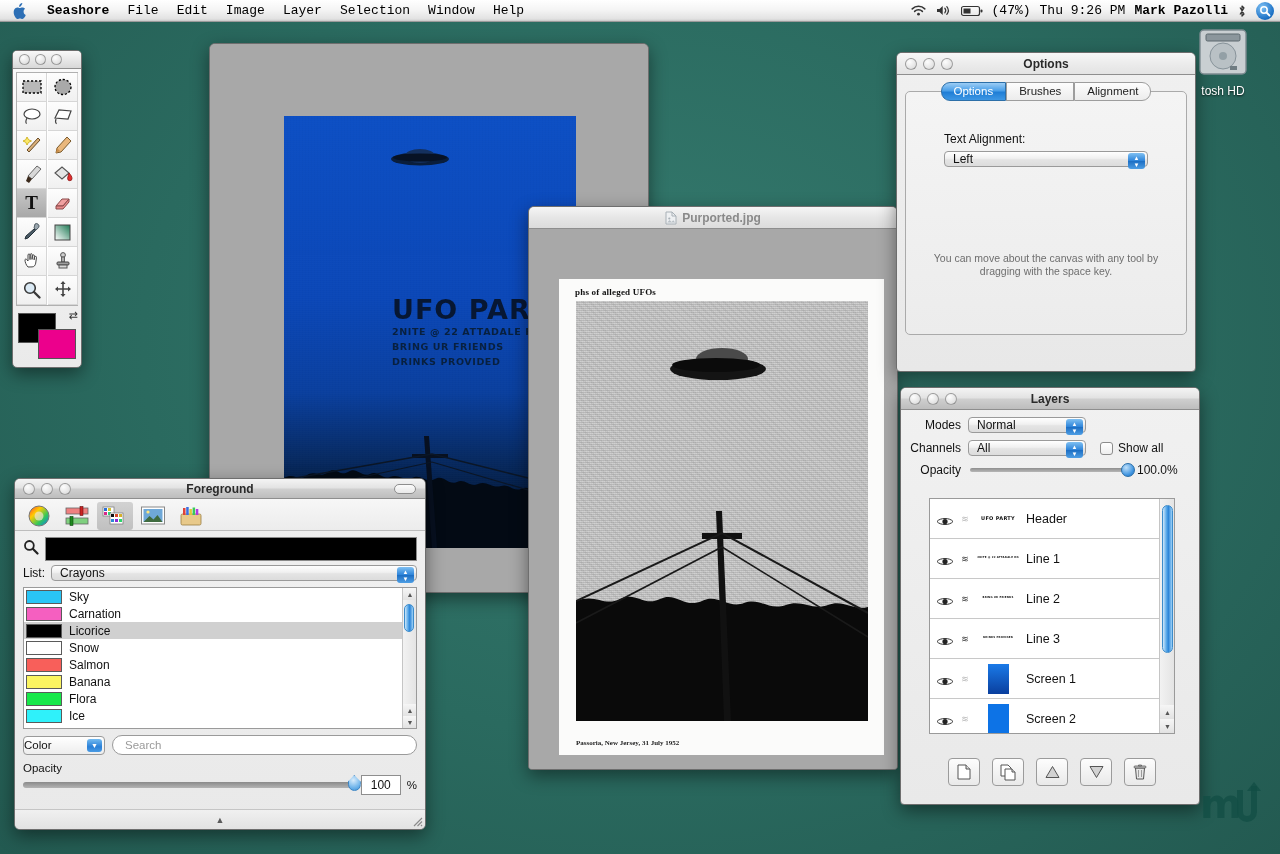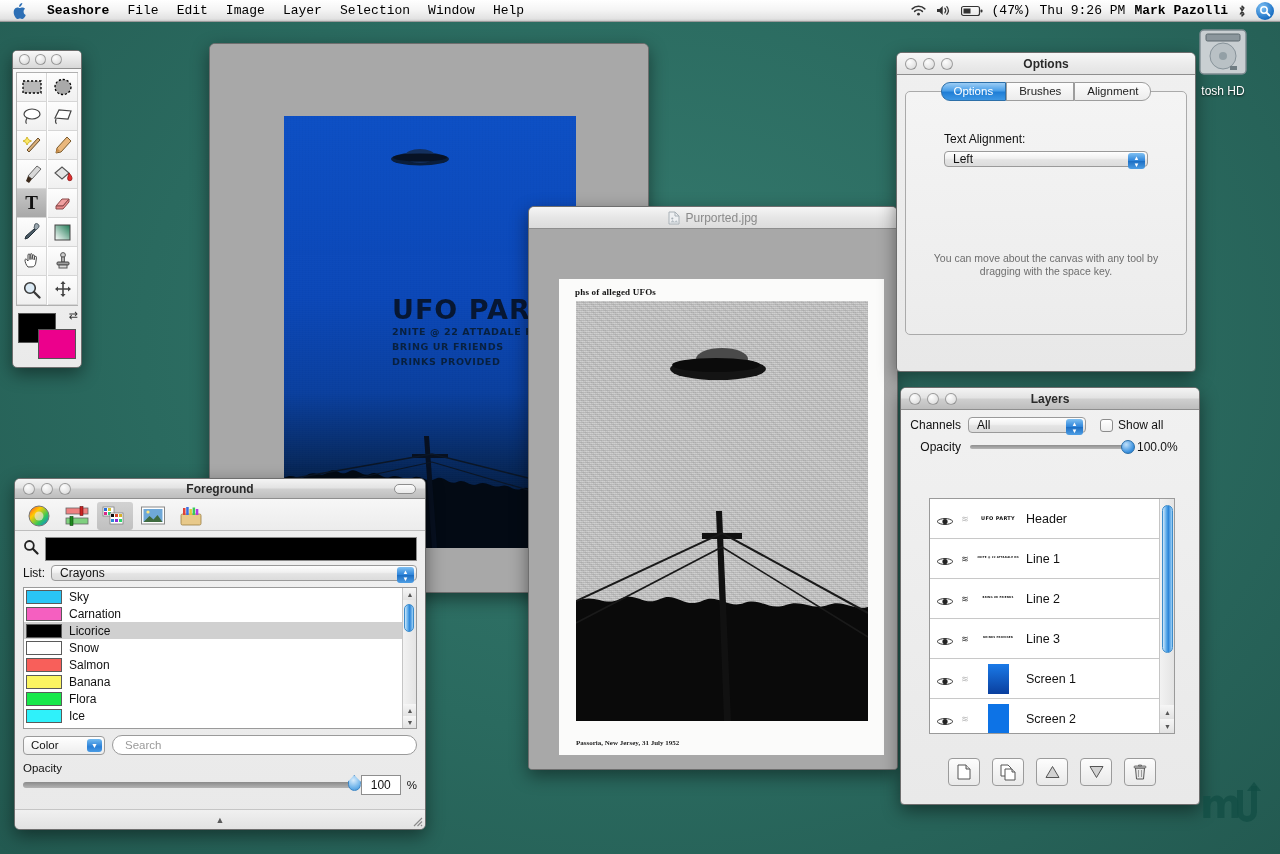--- a/index.html
+++ b/index.html
@@ -44,21 +44,21 @@
          box-shadow: 0 6px 18px rgba(0,0,0,.45); overflow: hidden; }
   .titlebar {
     height: 22px; position: relative;
     background: linear-gradient(to bottom, #f4f4f4 0%, #e2e2e2 48%, #cfcfcf 52%, #bdbdbd 100%);
     border-bottom: 1px solid #8e8e8e;
     display: flex; align-items: center;
   }
   .titlebar.inactive { background: linear-gradient(to bottom,#f6f6f6,#e6e6e6 50%,#dcdcdc 100%); }
   .tb-title { position: absolute; left: 0; right: 0; text-align: center; font-size: 12px; font-weight: bold;
               color: #2a2a2a; pointer-events: none; display: flex; align-items: center; justify-content: center; gap: 5px; }
-  .tb-title.inactive { color: #8a8a8a; font-weight: normal; text-align: center; }
+  .tb-title.inactive { color: #8a8a8a; font-weight: bold; text-align: center; }
   .lights { display: flex; gap: 6px; margin-left: 8px; z-index: 2; }
   .light { width: 12px; height: 12px; border-radius: 50%; border: 1px solid rgba(0,0,0,.32); }
   .light.close { background: radial-gradient(circle at 35% 30%, #ff9b92, #e24b3f 70%, #b93227); }
   .light.min { background: radial-gradient(circle at 35% 30%, #ffdd8a, #edad24 70%, #c08512); }
   .light.max { background: radial-gradient(circle at 35% 30%, #baf08d, #4fb32a 70%, #2e8a16); }
   .light.grey { background: radial-gradient(circle at 35% 30%, #fdfdfd, #e2e2e2 70%, #c6c6c6); }
 
   
   #toolbox { left: 12px; top: 50px; width: 70px; border-radius: 5px;
              background: linear-gradient(to bottom,#fafafa,#eaeaea); }
@@ -187,21 +187,21 @@
   .fgtb.sel { background: linear-gradient(to bottom,#d2d2d2,#c0c0c0); }
   .search-row { display: flex; align-items: center; padding: 6px 8px 4px 8px; gap: 6px; }
   .color-well { flex: 1; height: 24px; background: #000; border: 1px solid #8b8b8b; }
   .list-row { display: flex; align-items: center; padding: 0 8px 4px; gap: 6px; font-size: 12px; color: #111; }
   .crayons { margin: 2px 8px 0; height: 142px; border: 1px solid #9a9a9a; background: #fff; display: flex; overflow: hidden; }
   .crayon { height: 17px; display: flex; align-items: center; gap: 7px; padding-left: 2px; font-size: 12px; color: #111; }
   .crayon.sel { background: #d0d0d0; }
   .cswatch { width: 36px; height: 14px; border: 1px solid #5a5a5a; }
   .bottom-row { display: flex; align-items: center; padding: 6px 8px 0; gap: 7px; }
   .smallpop { width: 82px; height: 19px; border: 1px solid #9a9a9a; border-radius: 4px; font-size: 11.5px;
-              background: linear-gradient(to bottom,#fff,#ededed); display: flex; align-items: center; padding-left: 7px; position: relative; color:#111; }
+              background: linear-gradient(to bottom,#fff,#ededed); display: flex; align-items: center; position: relative; color:#111; }
   .smallpop .sqarrow { position: absolute; right: 2px; top: 2px; width: 15px; height: 13px; border-radius: 3px;
               background: linear-gradient(to bottom,#74bbf0,#2a80d8 60%,#4a9be3); display:flex;align-items:center;justify-content:center;color:#fff;font-size:7px; }
   .searchfield { flex: 1; height: 20px; border: 1px solid #9a9a9a; border-radius: 10px; background: #fff;
                  font-size: 11.5px; color: #9a9a9a; display: flex; align-items: center; padding-left: 12px; }
   .op-label { font-size: 11.5px; color: #111; padding: 7px 0 1px 8px; }
   .op-row { display: flex; align-items: center; padding: 0 8px; gap: 6px; }
   .op-track { flex: 1; height: 6px; border-radius: 3px; position: relative;
               background: linear-gradient(to bottom,#8a8a8a,#b4b4b4); }
   .op-knob { position: absolute; right: -6px; top: -7px; width: 13px; height: 16px;
              background: radial-gradient(circle at 40% 30%, #d8ecfb, #74b7ec 60%, #3f93d8);
@@ -488,20 +488,30 @@
 <div class="win" id="panel-layers">
   <div class="titlebar">
     <div class="lights">
       <span class="light grey"></span>
       <span class="light grey"></span>
       <span class="light grey"></span>
     </div>
     <div class="tb-title">Layers</div>
   </div>
 
+  <div class="lay-row">
+    <span class="lay-label">Modes</span>
+    <div class="popup lay-popup">
+      <span>Normal</span>
+      <span class="arrows">
+          <span>▲</span>
+          <span>▼</span>
+        </span>
+    </div>
+  </div>
 
   <div class="lay-row">
     <span class="lay-label">Channels</span>
     <div class="popup lay-popup">
       <span>All</span>
       <span class="arrows">
           <span>▲</span>
           <span>▼</span>
         </span>
     </div>

